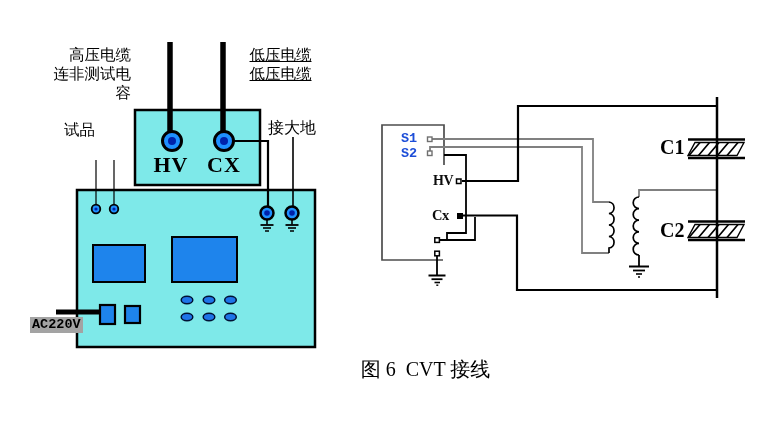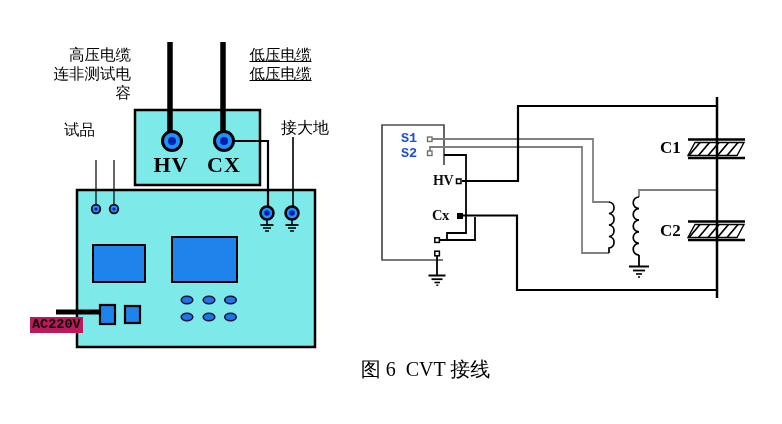--- a/index.html
+++ b/index.html
@@ -8,24 +8,24 @@
     font-family:"Liberation Serif", serif;
     border-radius:18px;
   }
   .stage svg{position:absolute;left:0;top:0;}
   .txt{position:absolute;color:#000;}
   .cjk{font-family:"Liberation Serif", serif;font-size:15.5px;line-height:19px;}
   .lbl-right{text-align:right;}
   .lbl-center{text-align:center;text-decoration:underline;}
   .big-term{font-family:"Liberation Serif", serif;font-weight:bold;font-size:22px;letter-spacing:1px;text-align:center;}
   .mono{font-family:"Liberation Mono", monospace;}
-  .ac220{font-size:13.5px;font-weight:bold;background:#be185d;padding:0 2px;line-height:16px;}
+  .ac220{font-size:13.5px;font-weight:bold;background:#a3a3a3;padding:0 2px;line-height:16px;}
   .sch-s{font-size:13.5px;color:#1d4ed8;font-weight:bold;line-height:14px;}
   .sch-t{font-size:14px;font-weight:bold;color:#0d0d0d;line-height:14px;letter-spacing:-0.5px;}
-  .cap-lbl{font-size:17px;font-weight:bold;color:#000;line-height:17px;}
+  .cap-lbl{font-size:20px;font-weight:bold;color:#000;line-height:17px;}
   .caption{font-size:20px;white-space:pre;text-align:center;}
 </style>
 </head>
 <body>
 
 <div class="stage">
 
 <svg width="782" height="424" viewBox="0 0 782 424">
 
   <g>
@@ -161,21 +161,21 @@
 
   <div class="txt cjk lbl-center" style="left:237px;top:45px;width:87px;">
     <div>低压电缆</div>
     <div>低压电缆</div>
   </div>
 
   <div class="txt cjk" style="left:64px;top:120px;width:70px;">
     <div>试品</div>
   </div>
 
-  <div class="txt cjk" style="left:281px;top:118px;font-size:16px;">接大地</div>
+  <div class="txt cjk" style="left:268px;top:118px;font-size:16px;">接大地</div>
 
   <div class="txt big-term" style="left:150px;top:152px;width:42px;">HV</div>
   <div class="txt big-term" style="left:201px;top:152px;width:46px;">CX</div>
 
   <div class="txt mono ac220" style="left:30px;top:317px;">AC220V</div>
 
   <div class="txt mono sch-s" style="left:401px;top:132px;">S1</div>
   <div class="txt mono sch-s" style="left:401px;top:147px;">S2</div>
   <div class="txt sch-t" style="left:433px;top:174px;">HV</div>
   <div class="txt sch-t" style="left:432px;top:208px;font-size:14.5px;">Cx</div>

